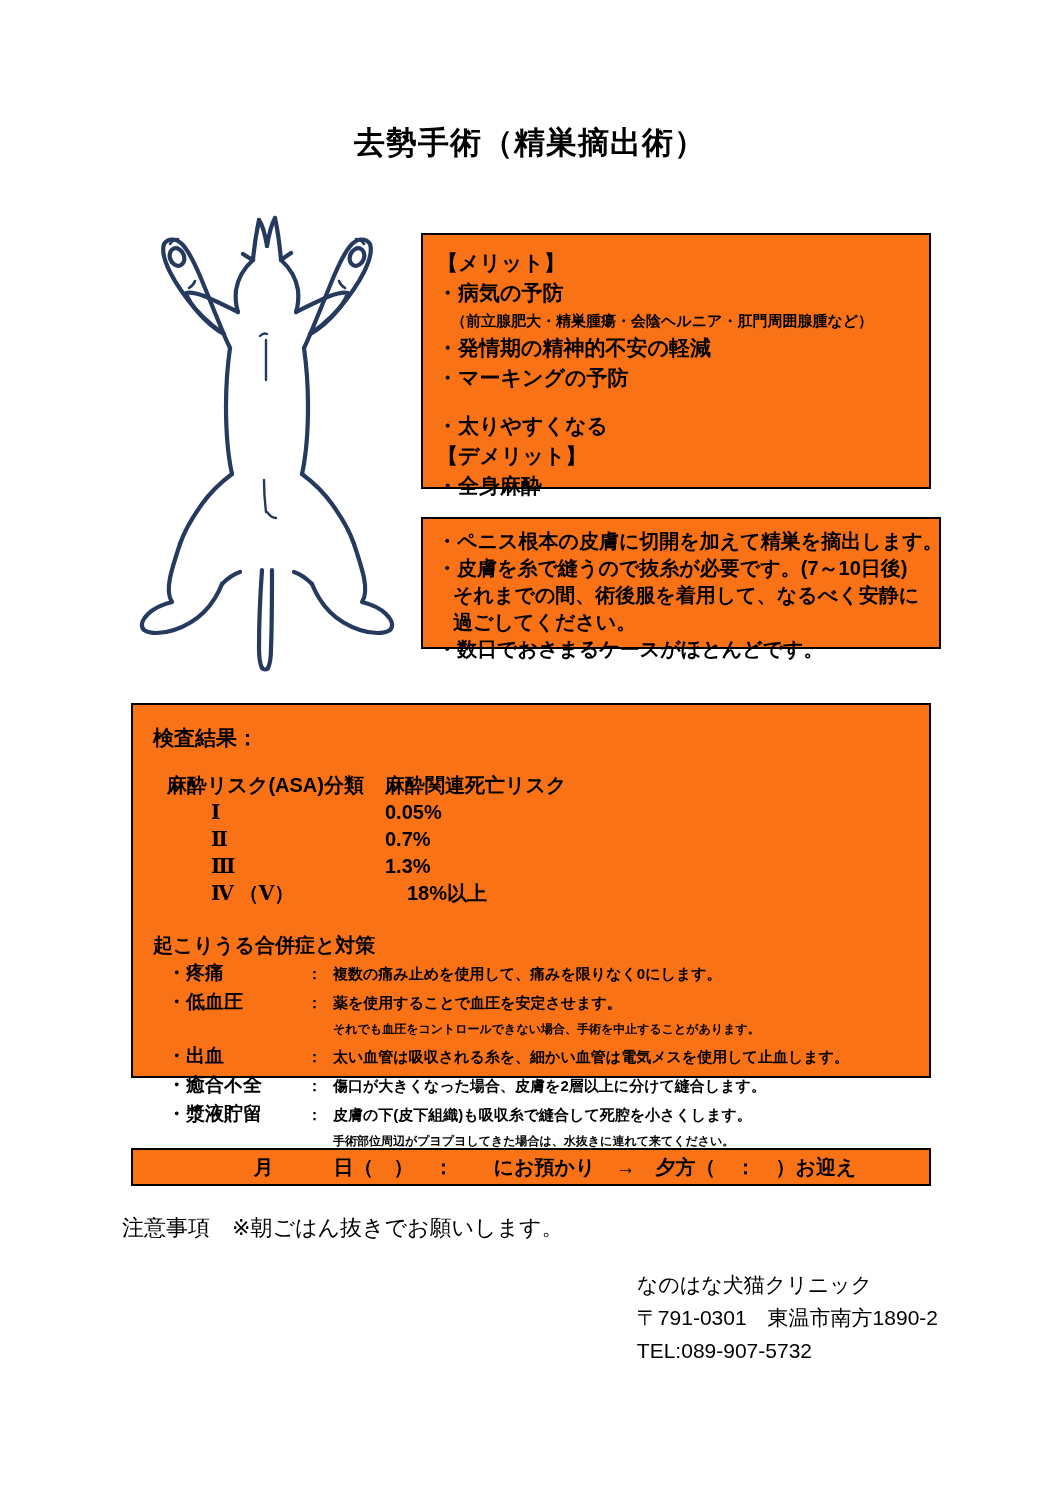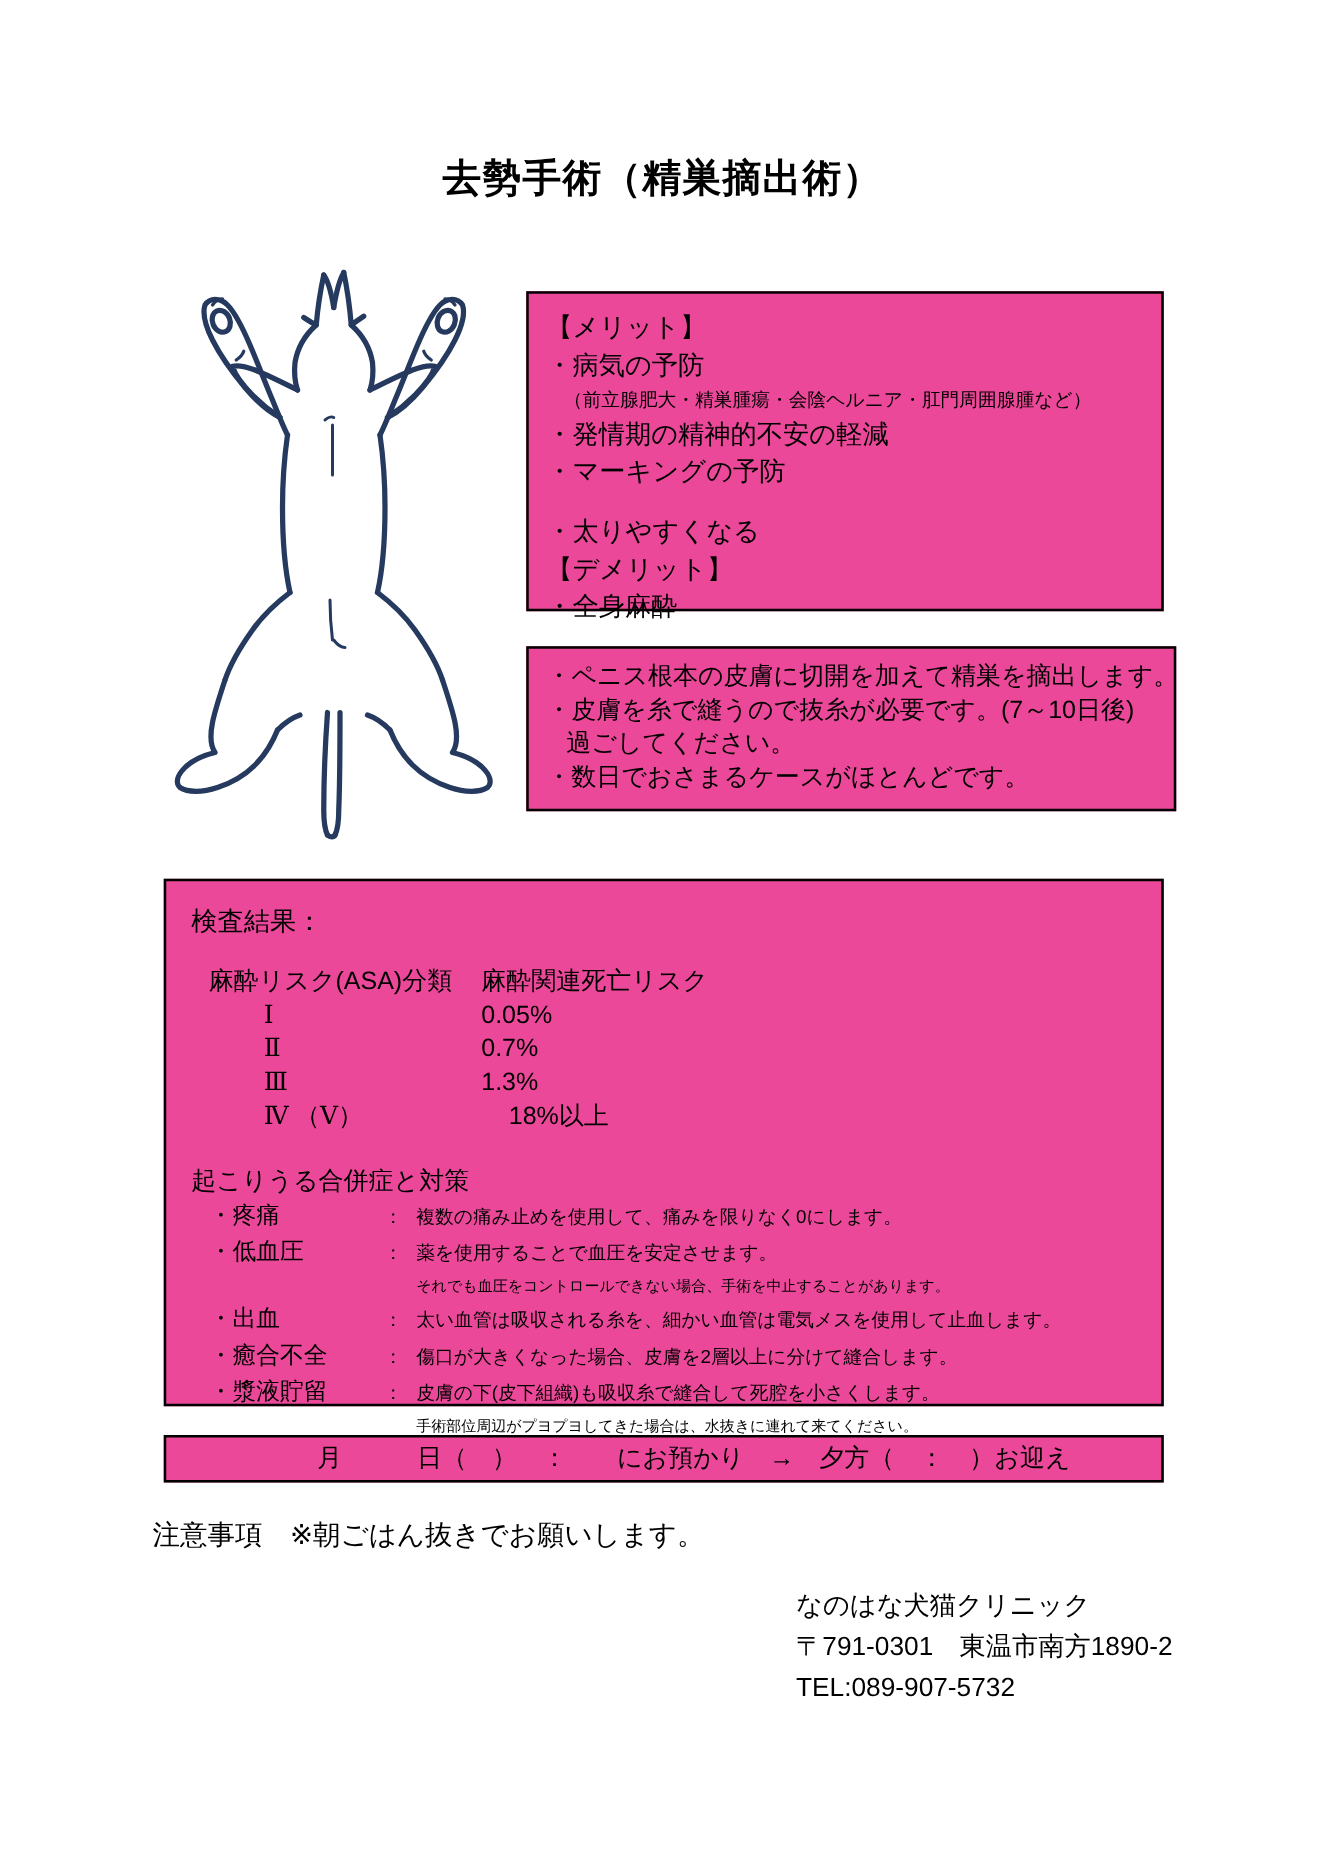--- a/index.html
+++ b/index.html
@@ -37,21 +37,22 @@
     width: 280px;
     height: 460px;
   }
   .dog-illustration svg { display: block; width: 100%; height: 100%; }
 
   
   .bordered-box {
     position: absolute;
     border: 2px solid #000000;
     box-sizing: border-box;
-    background: #ec4899;
+    background: #f97316;
+    font-weight: bold;
   }
 
   
   .box-benefits {
     left: 421px;
     top: 233px;
     width: 510px;
     height: 256px;
     padding: 13px 0 0 14px;
   }
@@ -61,21 +62,21 @@
     top: 517px;
     width: 520px;
     height: 132px;
     padding: 9px 0 0 14px;
   }
   
   .box-results {
     left: 131px;
     top: 703px;
     width: 800px;
-    height: 422px;
+    height: 375px;
     padding: 18px 16px 0 20px;
   }
   
   .box-schedule {
     left: 131px;
     top: 1148px;
     width: 800px;
     height: 38px;
   }
   .lbl-item {
@@ -276,20 +277,21 @@
   <div class="lbl-item">・マーキングの予防</div>
   <div class="spacer-row"></div>
   <div class="lbl-item">・太りやすくなる</div>
   <div class="lbl-item">【デメリット】</div>
   <div class="lbl-item">・全身麻酔</div>
 </div>
 
 <div class="bordered-box box-procedure">
   <div class="proc-line">・ペニス根本の皮膚に切開を加えて精巣を摘出します。</div>
   <div class="proc-line">・皮膚を糸で縫うので抜糸が必要です。(7～10日後)</div>
+  <div class="proc-line indent">それまでの間、術後服を着用して、なるべく安静に</div>
   <div class="proc-line indent">過ごしてください。</div>
   <div class="proc-line">・数日でおさまるケースがほとんどです。</div>
 </div>
 
 <div class="bordered-box box-results">
   <div class="results-title">検査結果：</div>
 
   <div class="asa-block">
     <div class="asa-header">
       <span class="col-class">麻酔リスク(ASA)分類</span>

